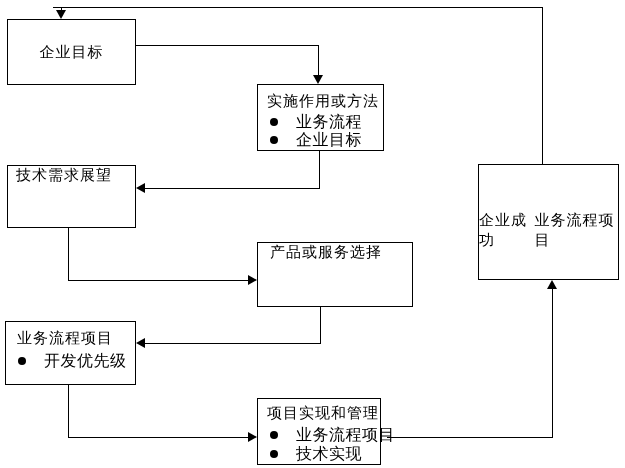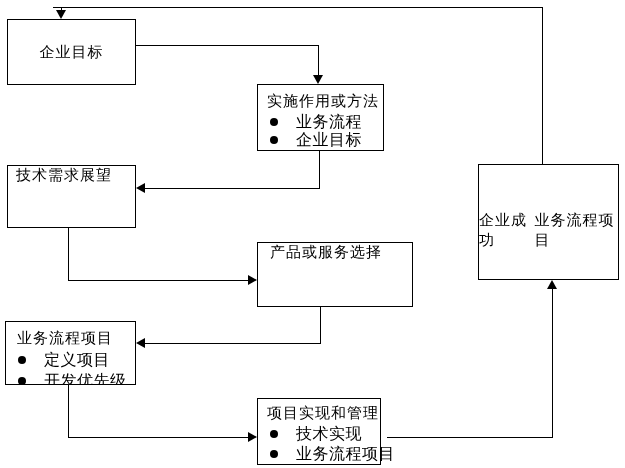--- a/index.html
+++ b/index.html
@@ -107,39 +107,35 @@
   <div class="box leftpad-box" style="left:7px; top:165px; width:129px; height:63px; padding-left:8px;">
     <div class="box-title">技术需求展望</div>
   </div>
 
   <div class="box leftpad-box" style="left:257px; top:242px; width:156px; height:65px; padding-left:12px;">
     <div class="box-title">产品或服务选择</div>
   </div>
 
   <div class="box" style="left:5px; top:321px; width:131px; height:64px; overflow:hidden;">
     <div class="box-title" style="margin:7px 0 0 11px;">业务流程项目</div>
-    <div class="bullet-row" style="margin-top:6px;">
-      <span class="dot"></span>
-      <span class="bullet-text">定义项目</span>
-    </div>
     <div class="bullet-row" style="margin-top:7px;">
       <span class="dot"></span>
       <span class="bullet-text">开发优先级</span>
     </div>
   </div>
 
   <div class="box" style="left:257px; top:398px; width:124px; height:67px;">
     <div class="box-title" style="margin:5px 0 0 9px;">项目实现和管理</div>
+    <div class="bullet-row" style="margin-top:6px;">
+      <span class="dot"></span>
+      <span class="bullet-text">业务流程项目</span>
+    </div>
     <div class="bullet-row" style="margin-top:5px;">
       <span class="dot"></span>
       <span class="bullet-text">技术实现</span>
-    </div>
-    <div class="bullet-row" style="margin-top:6px;">
-      <span class="dot"></span>
-      <span class="bullet-text">业务流程项目</span>
     </div>
   </div>
 
   <div class="box" style="left:478px; top:164px; width:141px; height:116px;">
     <div class="success-lines">
       <div>企业成功</div>
       <div>业务流程项目</div>
     </div>
   </div>
 

